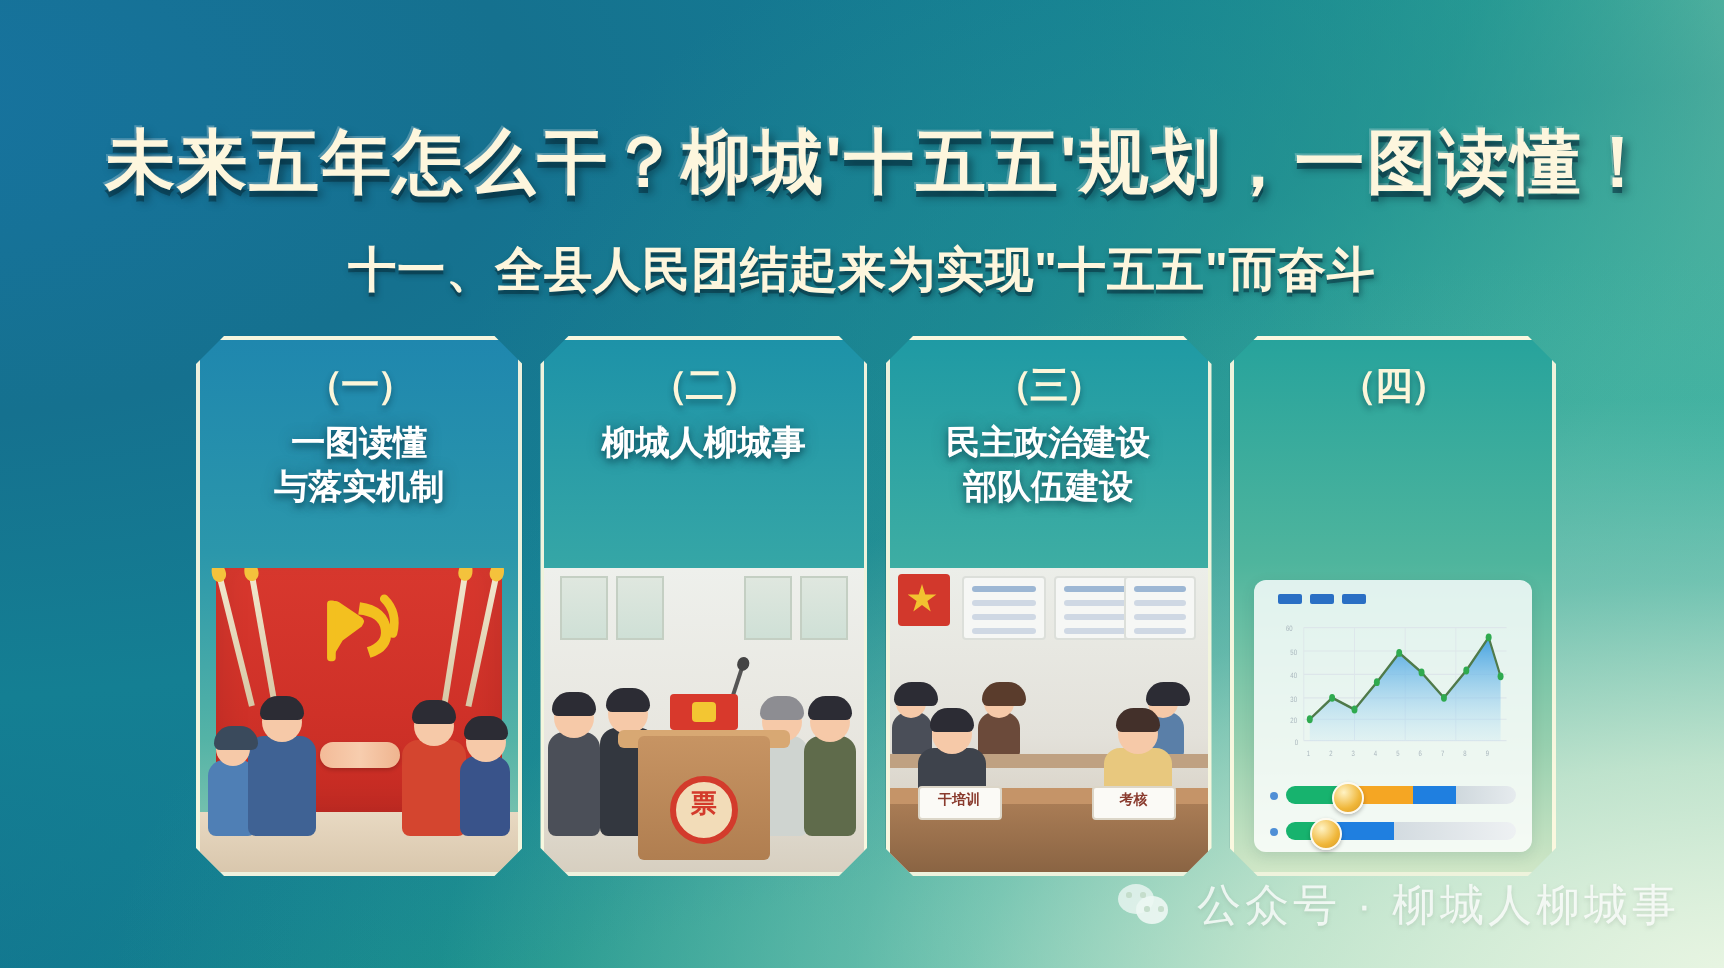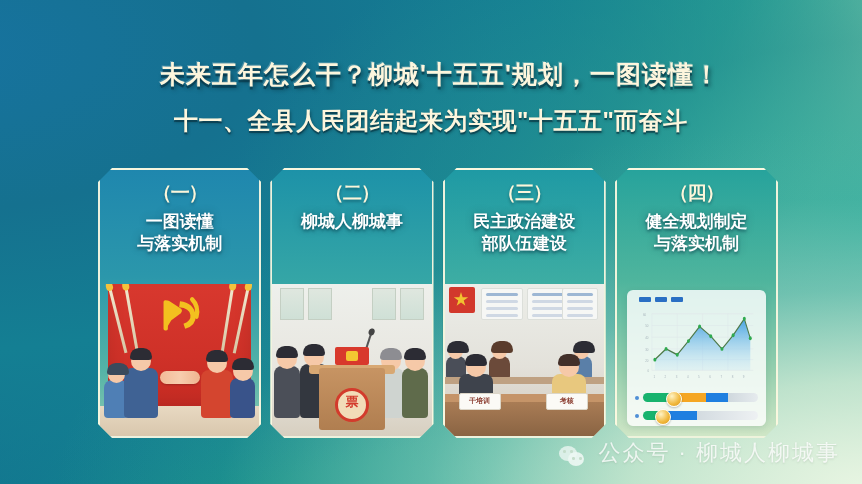--- a/index.html
+++ b/index.html
@@ -12,21 +12,21 @@
     background:
       radial-gradient(120% 95% at 100% 100%, rgba(232,245,226,0.98) 0%, rgba(214,238,214,0.80) 22%, rgba(160,214,196,0.45) 42%, rgba(90,180,172,0.10) 62%, rgba(0,0,0,0) 78%),
       radial-gradient(115% 110% at 102% 46%, rgba(56,176,158,0.95) 0%, rgba(40,150,145,0.55) 34%, rgba(0,0,0,0) 66%),
       radial-gradient(135% 120% at -8% 10%, #1773a0 0%, #15718f 28%, #147f93 52%, rgba(20,130,140,0.0) 80%),
       linear-gradient(118deg,#14698f 0%,#12798f 26%,#169189 48%,#2fa995 66%,#7fc9ae 82%,#d9efd9 100%);
   }
 
   
   .title-wrap{position:absolute;left:0;right:0;top:58px;text-align:center;}
   .main-title{
-    font-size:25px;font-weight:bold;letter-spacing:1px;
+    font-size:35px;font-weight:bold;letter-spacing:1px;
     color:#fdf6dd;
     text-shadow:
       0 3px 0 rgba(6,44,58,0.55),
       2px 3px 4px rgba(3,33,44,0.55),
       -1px -1px 0 rgba(255,255,255,0.25);
     white-space:nowrap;
     margin-left:18px;
   }
   .sub-title{
     margin-top:14px;
@@ -147,21 +147,21 @@
   .c4-t1{background:linear-gradient(90deg,#17b36e 0%,#17b36e 26%,#f5a623 26%,#f5a623 55%,#1f7fe0 55%,#1f7fe0 74%,#cfd8dd 74%,#e6ebee 100%);}
   .c4-t2{background:linear-gradient(90deg,#17b36e 0%,#17b36e 17%,#1f7fe0 17%,#1f7fe0 47%,#d3dbe0 47%,#eef1f3 100%);}
   .c4-knob{position:absolute;top:50%;width:14px;height:14px;margin-top:-7px;border-radius:50%;
     background:radial-gradient(circle at 35% 30%,#fff3c4,#f0b73a 60%,#d79722);
     border:1.5px solid #fdfaf0;box-shadow:0 1px 2px rgba(0,0,0,.25);}
   .c4-k1{left:26%;margin-left:-7px;}
   .c4-k2{left:17%;margin-left:-7px;}
 
   
   .watermark{
-    position:absolute;right:22px;bottom:16px;display:flex;align-items:flex-end;gap:9px;
+    position:absolute;right:22px;bottom:16px;display:flex;align-items:center;gap:9px;
     color:rgba(255,255,255,0.78);font-size:22px;letter-spacing:2px;
     text-shadow:0 1px 2px rgba(120,140,120,0.25);
   }
   .wm-icon{width:30px;height:22px;position:relative;opacity:.8;}
   .bubble{position:absolute;border-radius:50%;background:rgba(255,255,255,0.8);}
   .bubble.big{left:0;top:0;width:18px;height:15px;}
   .bubble.sml{left:9px;top:6px;width:16px;height:14px;background:rgba(255,255,255,0.9);}
   .wm-dot{position:absolute;width:2.5px;height:2.5px;border-radius:50%;background:#cfe0cf;}
 </style>
 </head>
@@ -342,24 +342,20 @@
         <div class="c3-desk2"></div>
         <div class="c3-desk"></div>
         <div class="plate l">干培训</div>
         <div class="plate r">考核</div>
       </div>
     </div>
 
     <div class="card card-4">
       <div class="card-head">
         <div class="card-num">（四）</div>
-        <div class="card-title">
-          <div>健全规划制定</div>
-          <div>与落实机制</div>
-        </div>
       </div>
       <div class="illus">
         <div class="c4-panel">
           <div class="c4-legend">
             <i></i>
             <i></i>
             <i></i>
           </div>
           <div class="c4-chart">
             <svg viewBox="0 0 160 80" preserveAspectRatio="none">

